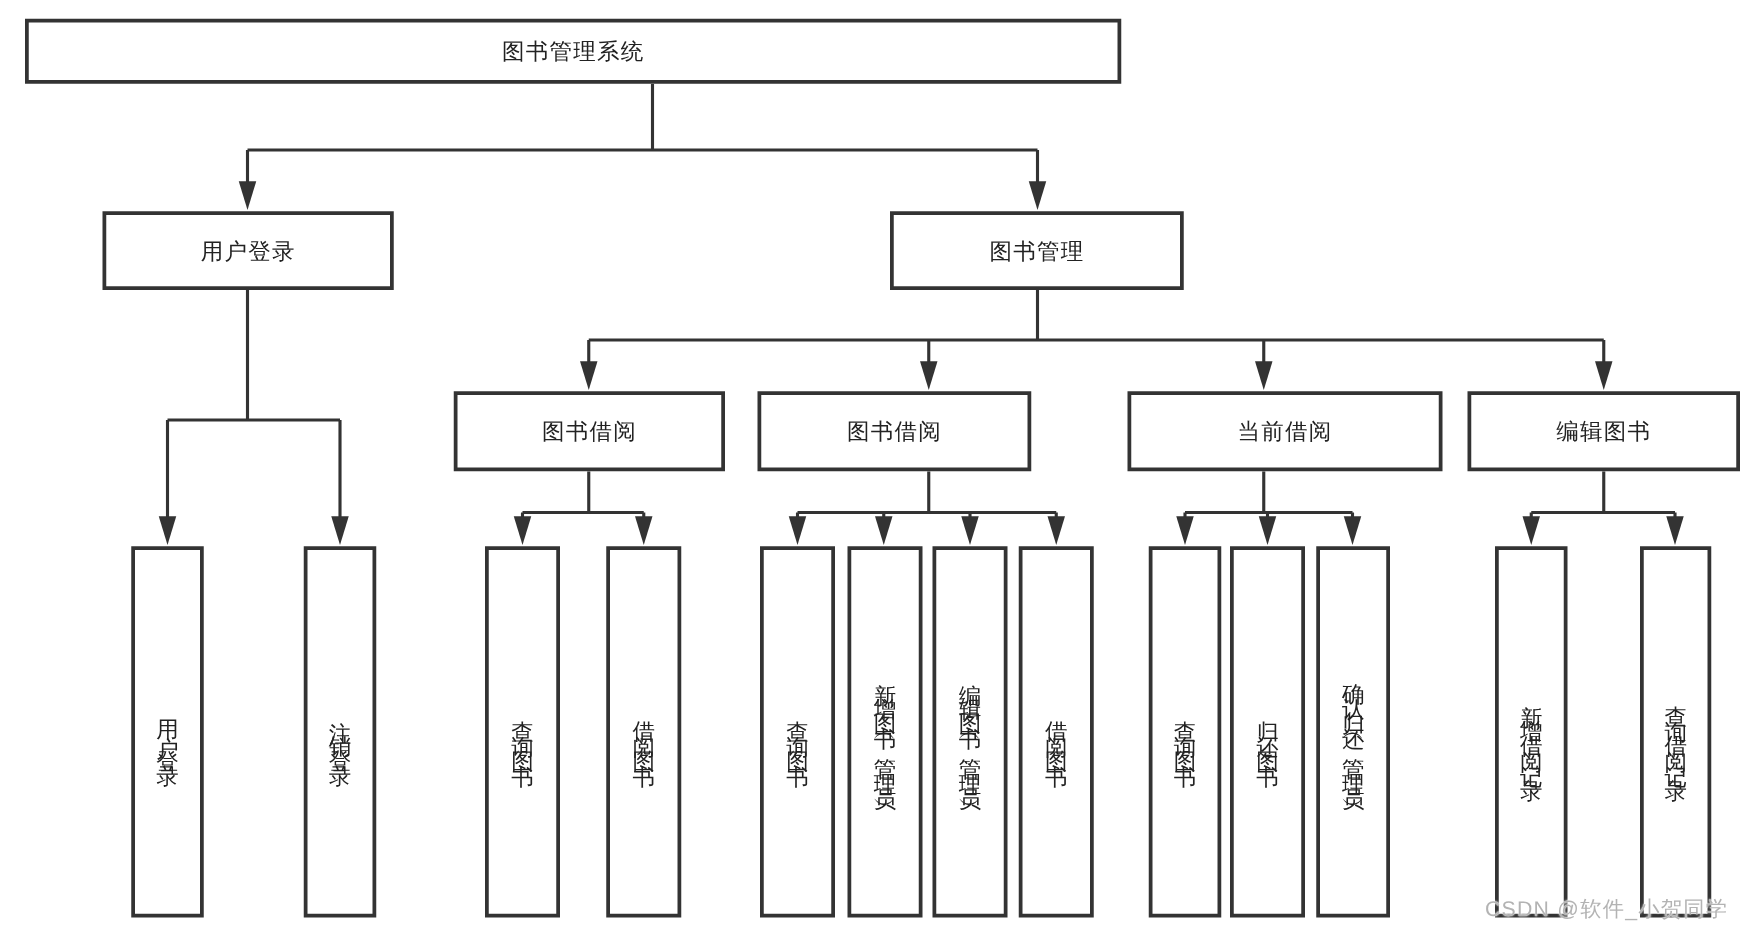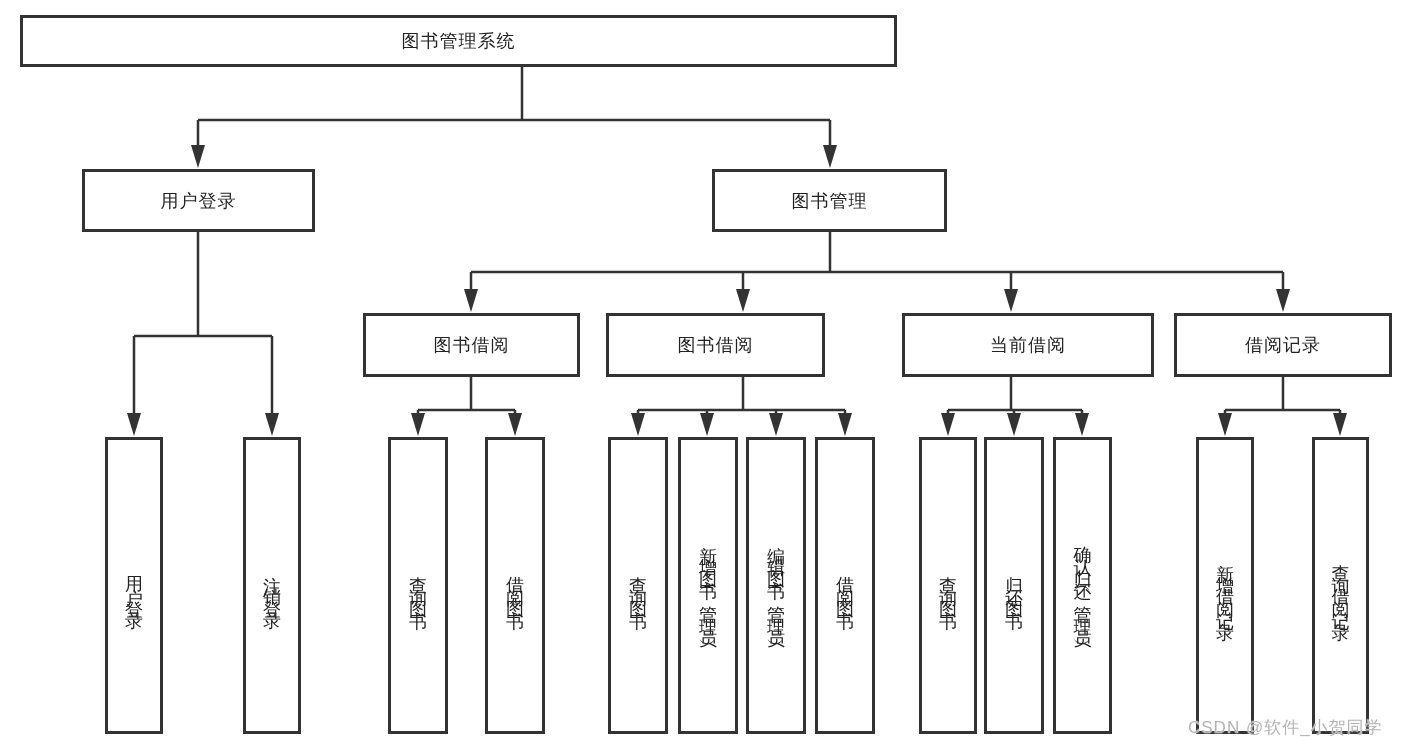--- a/index.html
+++ b/index.html
@@ -140,21 +140,21 @@
   <div class="box" style="left:363px;top:313px;width:217px;height:64px;">
     <span>图书借阅</span>
   </div>
   <div class="box" style="left:606px;top:313px;width:219px;height:64px;">
     <span>图书借阅</span>
   </div>
   <div class="box" style="left:902px;top:313px;width:252px;height:64px;">
     <span>当前借阅</span>
   </div>
   <div class="box" style="left:1174px;top:313px;width:218px;height:64px;">
-    <span>借阅记录</span>
+    <span>编辑图书</span>
   </div>
 
   <div class="box vbox" style="left:105px;top:437px;width:58px;height:297px;">
     <span class="vtext">用户登录</span>
   </div>
   <div class="box vbox" style="left:243px;top:437px;width:58px;height:297px;">
     <span class="vtext">注销登录</span>
   </div>
 
   <div class="box vbox" style="left:388px;top:437px;width:60px;height:297px;">

